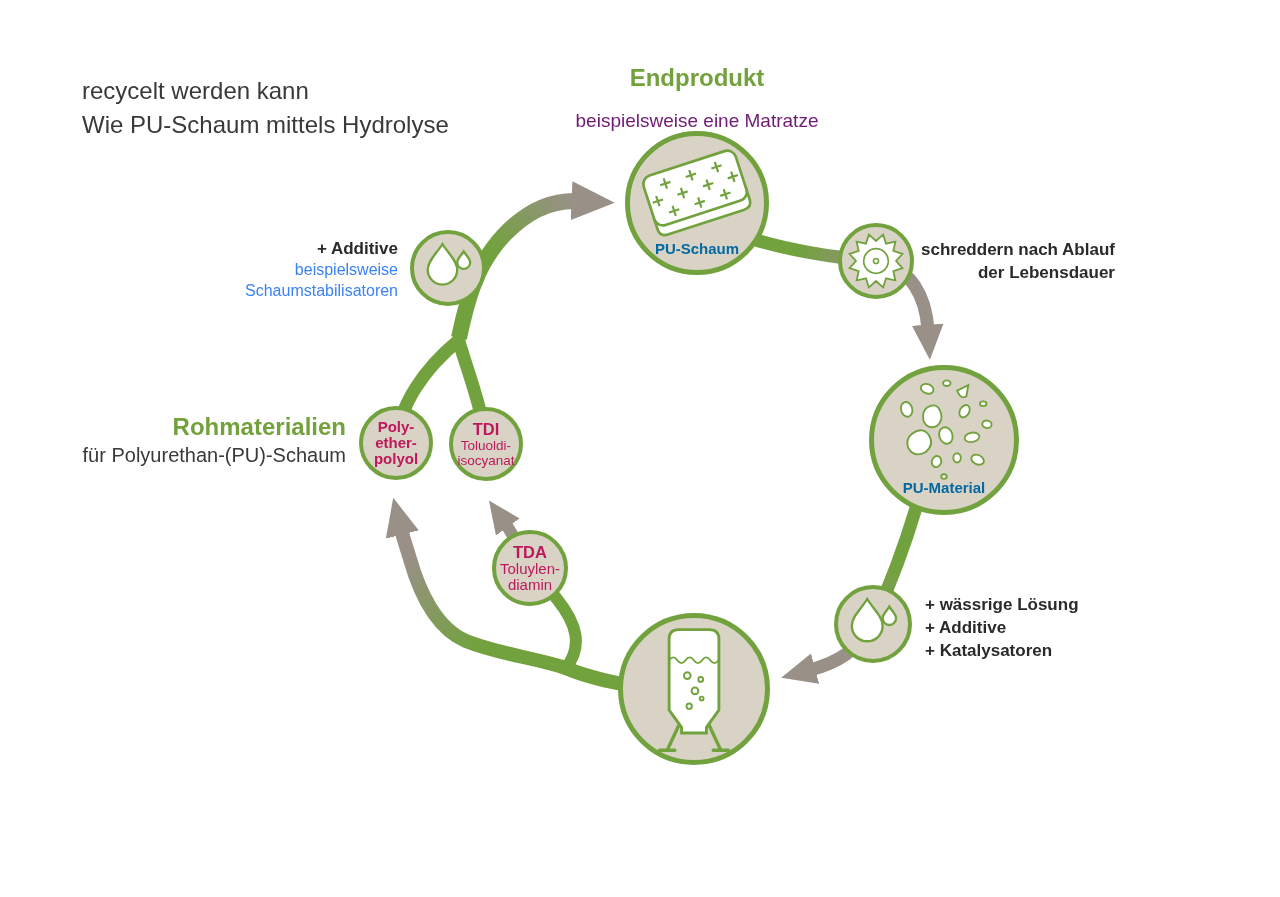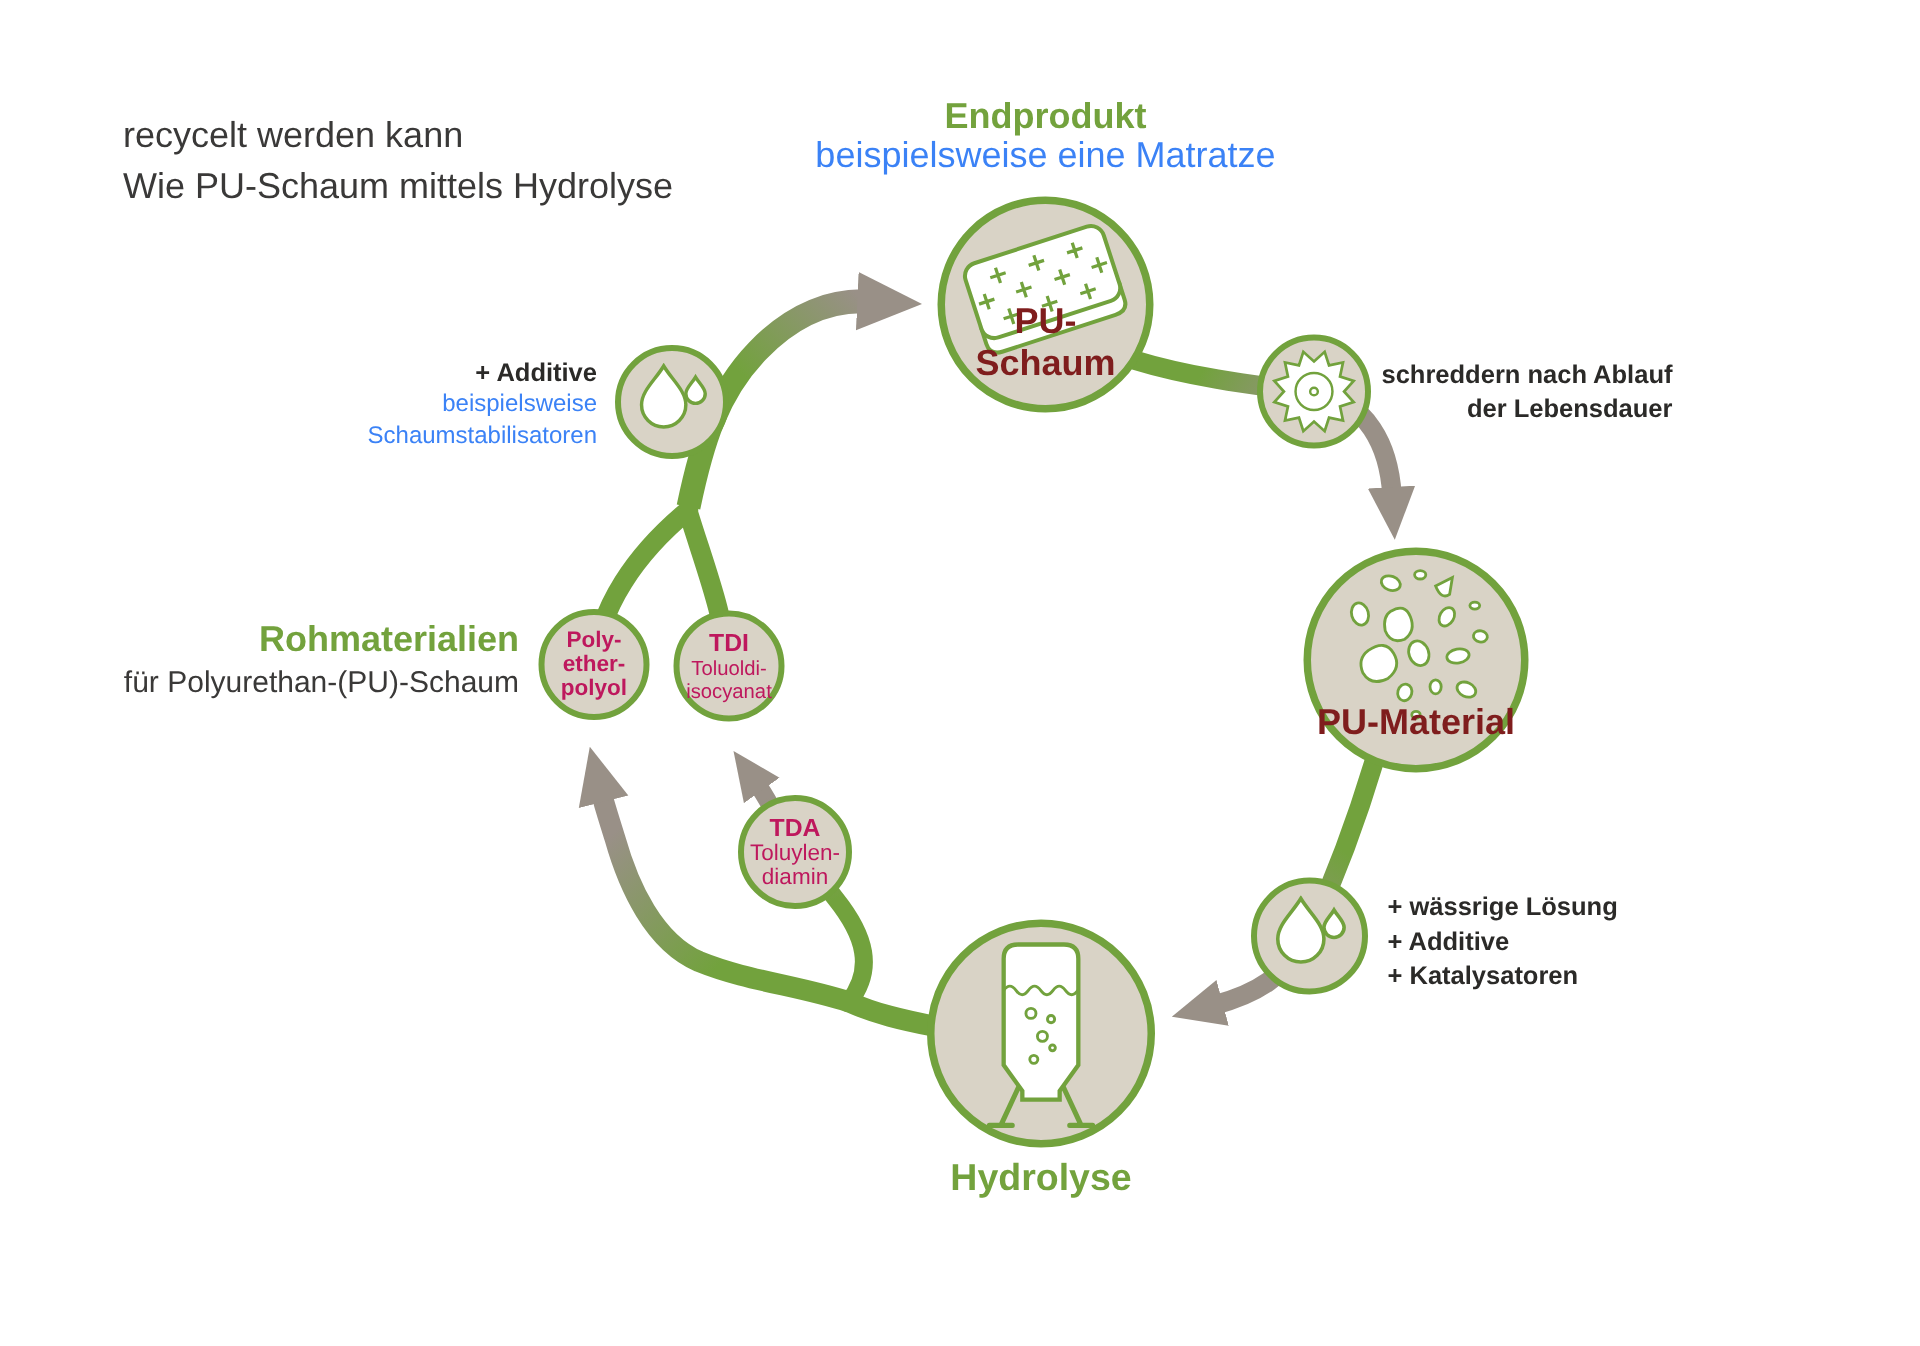--- a/index.html
+++ b/index.html
@@ -5,29 +5,29 @@
   html,body{margin:0;padding:0;background:#ffffff;}
   body{font-family:"Liberation Sans", sans-serif; color:#2B2A28;}
   .stage{position:relative;width:1280px;height:897px;background:#ffffff;overflow:hidden;}
   .arrows{position:absolute;left:0;top:0;width:1280px;height:897px;z-index:1;}
   .abs{position:absolute;z-index:2;}
 
   
   .node{position:absolute;z-index:2;border-radius:50%;background:#D9D3C6;border:5px solid #72A23D;box-sizing:border-box;display:flex;flex-direction:column;align-items:center;justify-content:center;}
   .node.small{border-width:4px;}
   .node-icon{display:block;}
-  .node-label{position:absolute;left:0;right:0;text-align:center;font-weight:bold;font-size:24px;color:#7f1d1d;}
+  .node-label{position:absolute;left:0;right:0;text-align:center;font-weight:bold;font-size:15px;color:#0369a1;}
 
   
   .title-block h1{margin:0;font-size:31px;line-height:36px;font-weight:bold;color:#242321;letter-spacing:-0.5px;}
   .title-block .sub{margin-top:8px;font-size:24px;line-height:34px;color:#3A3938;}
   .green-heading{color:#73A23D;font-weight:bold;}
   .endproduct-header{text-align:center;}
   .endproduct-header .hd{font-size:24px;line-height:28px;}
-  .endproduct-header .sub{font-size:24px;line-height:24px;color:#3b82f6;}
+  .endproduct-header .sub{font-size:19px;line-height:24px;color:#701a75;margin-top:17px;}
   .note{font-size:17px;font-weight:bold;line-height:23px;color:#2B2A28;}
   .note .thin{font-weight:normal;font-size:16px;color:#3b82f6;line-height:21px;}
   .raw-header{text-align:right;}
   .raw-header .hd{font-size:24px;line-height:28px;}
   .raw-header .sub{font-size:20px;line-height:24px;color:#3A3938;margin-top:2px;}
   .additive-note{text-align:right;line-height:21px;}
   .hydro-label{text-align:center;font-size:25px;font-weight:bold;color:#73A23D;}
 
   
   .mol{font-size:15px;line-height:16px;text-align:center;color:#be185d;}
@@ -159,21 +159,20 @@
       <g fill="#ffffff" stroke="#72A23D" stroke-width="2">
         <circle cx="-7" cy="-12" r="3.5"></circle>
           <circle cx="7" cy="-8" r="2.5"></circle>
         <circle cx="1" cy="4" r="3.5"></circle>
           <circle cx="8" cy="12" r="2"></circle>
           <circle cx="-5" cy="20" r="2.8"></circle>
       </g>
     </svg>
   </div>
 
-  <div class="abs hydro-label" style="left:594px;top:771px;width:200px;">Hydrolyse</div>
 
   <div class="node small" style="left:492px;top:530px;width:76px;height:76px;">
     <div class="mol">
       <div class="abbr">TDA</div>
       <div>Toluylen-</div>
       <div>diamin</div>
     </div>
   </div>
 
   <div class="abs raw-header" style="left:80px;top:413px;width:266px;">

